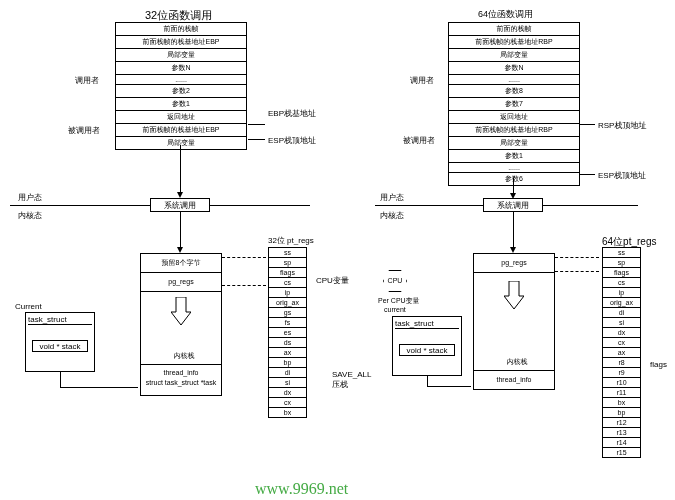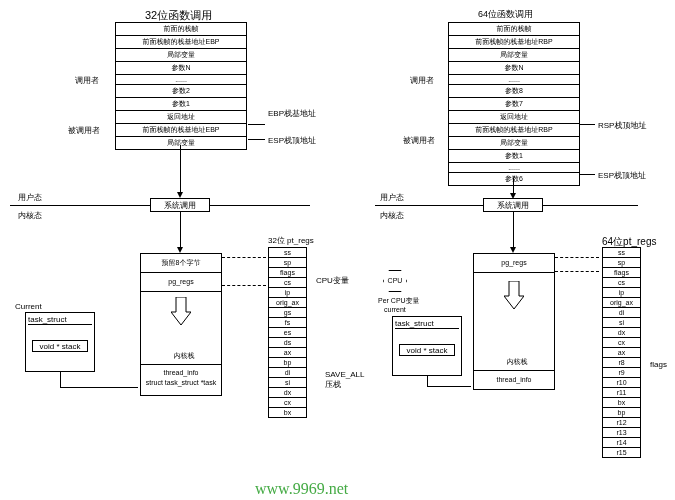--- a/index.html
+++ b/index.html
@@ -82,21 +82,21 @@
     <div class="row">bp</div>
     <div class="row">di</div>
     <div class="row">si</div>
     <div class="row">dx</div>
     <div class="row">cx</div>
     <div class="row">bx</div>
   </div>
 <div class="dash-h" style="left:222px;top:257px;width:44px"></div>
 <div class="dash-h" style="left:222px;top:285px;width:44px"></div>
 <div class="lbl" style="left:316px;top:275px">CPU变量</div>
-<div class="lbl" style="left:325px;top:370px;white-space:pre-line">SAVE_ALL
+<div class="lbl" style="left:332px;top:370px;white-space:pre-line">SAVE_ALL
 压栈</div>
 
 <div class="lbl" style="left:15px;top:302px">Current</div>
 <div class="box" style="left:25px;top:312px;width:70px;height:60px;align-items:flex-start;padding-top:2px">
   <div style="width:100%;text-align:left;border-bottom:1px solid #000">task_struct</div>
 </div>
 <div class="box" style="left:32px;top:340px;width:56px;height:12px">void * stack</div>
 <div class="line-v" style="left:60px;top:372px;height:15px"></div>
 <div class="line-h" style="left:60px;top:387px;width:78px"></div>
 

